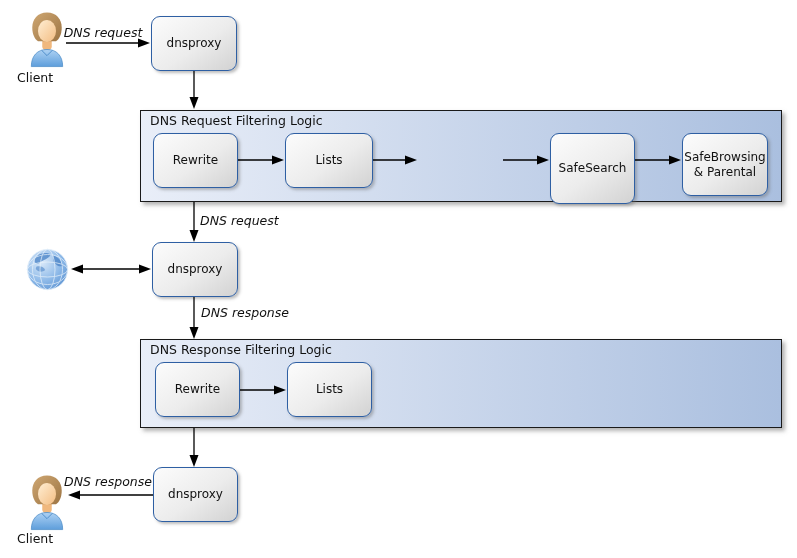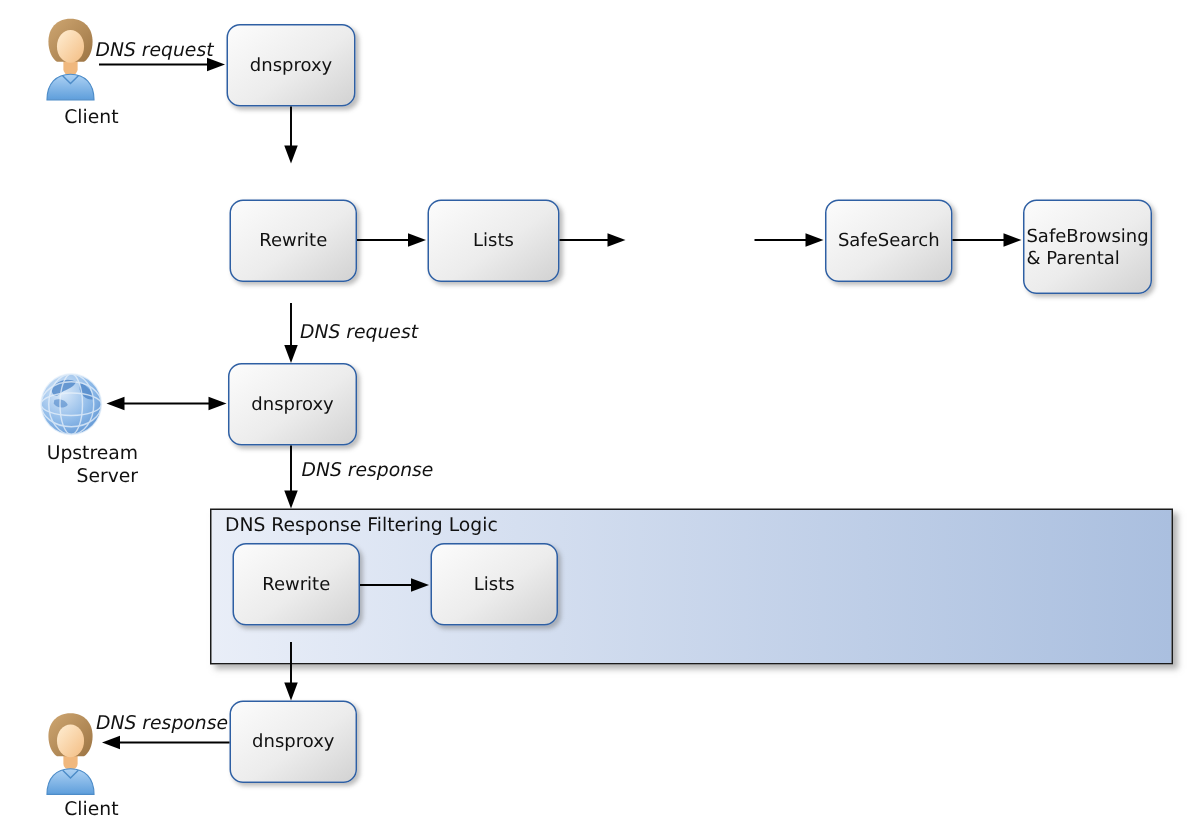--- a/index.html
+++ b/index.html
@@ -20,25 +20,25 @@
   .container-title{
     position:absolute;left:9px;top:2px;
     font-size:12.5px;white-space:nowrap;color:var(--text,#111);
   }
   .node{
     position:absolute;z-index:3;box-sizing:border-box;
     border:1.6px solid var(--node-border,#2e5fa3);border-radius:9px;
     background:linear-gradient(145deg,var(--node-fill-light,#fcfcfc) 0%,#ececec 55%,var(--node-fill-dark,#d2d2d2) 100%);
     box-shadow:2px 2px 3px rgba(110,110,110,.45);
     display:flex;align-items:center;justify-content:center;
-    font-size:12px;line-height:1.18;padding:2px;
+    text-align:center;font-size:12px;line-height:1.18;padding:2px;
   }
   .edge-label{position:absolute;z-index:4;font-size:12.5px;white-space:nowrap;font-style:italic;}
   .edge-label.center{text-align:center;white-space:normal;}
-  .actor-label{position:absolute;z-index:4;font-size:12.5px;text-align:right;}
+  .actor-label{position:absolute;z-index:4;font-size:12.5px;text-align:left;}
   .icon{position:absolute;z-index:4;}
   .multiline{line-height:15px;}
 </style>
 </head>
 <body>
 
 <div class="canvas">
 
   <svg width="0" height="0" style="position:absolute" aria-hidden="true">
     <defs>
@@ -107,49 +107,51 @@
       <path d="M3.5 58.5 C3.5 47 10 40.5 20 40.5 C30 40.5 36.5 47 36.5 58.5 Z" fill="url(#shirtG)" stroke="#4d8cc8" stroke-width="0.8"></path>
       <path d="M14.5 41.5 L20 47 L25.5 41.5" fill="none" stroke="#4d8cc8" stroke-width="1"></path>
     </svg>
   </div>
   <div class="actor-label" style="left:17px;top:70px;width:62px">Client</div>
 
   <div class="edge-label center" style="left:60px;top:25px;width:86px">DNS request</div>
 
   <div class="node" style="left:151px;top:16px;width:86px;height:55px">dnsproxy</div>
 
+  <div class="container-box" style="left:140px;top:110px;width:642px;height:92px">
+    <div class="container-title">DNS Request Filtering Logic</div>
+  </div>
   <div class="node" style="left:153px;top:133px;width:85px;height:55px">Rewrite</div>
   <div class="node" style="left:285px;top:133px;width:88px;height:55px">Lists</div>
-  <div class="node" style="left:550px;top:133px;width:85px;height:55px">SafeSearch</div>
+  <div class="node" style="left:550px;top:133px;width:85px;height:71px">SafeSearch</div>
   <div class="node" style="left:682px;top:133px;width:86px;height:63px">SafeBrowsing &amp; Parental</div>
 
   <div class="edge-label" style="left:200px;top:213px">DNS request</div>
 
   <div class="icon" style="left:25px;top:247px">
     <svg viewBox="0 0 48 48" width="45" height="45">
       <circle cx="24" cy="24" r="21.5" fill="url(#globeG)"></circle>
       <path d="M10 13 C14 6.5 22 5 27.5 8 C25.5 13 19 13.5 16 16.5 C13 19.5 10 17.5 10 13 Z" fill="#4d86c8" opacity="0.8"></path>
       <path d="M30 8.5 C35.5 10.5 39.5 15.5 40 20.5 C35 21.5 31 17.5 30 13.5 Z" fill="#4d86c8" opacity="0.8"></path>
       <path d="M12 21 C16 19.5 20.5 21.5 21.5 24.5 C18.5 27.5 13.5 26.5 11.5 23.5 Z" fill="#4d86c8" opacity="0.6"></path>
       <g stroke="#e9f2fb" stroke-width="1" fill="none" opacity="0.75">
         <circle cx="24" cy="24" r="21.5"></circle>
         <ellipse cx="24" cy="24" rx="21.5" ry="8"></ellipse>
         <ellipse cx="24" cy="24" rx="21.5" ry="16"></ellipse>
         <ellipse cx="24" cy="24" rx="8" ry="21.5"></ellipse>
         <ellipse cx="24" cy="24" rx="16" ry="21.5"></ellipse>
       </g>
     </svg>
   </div>
-  <div class="actor-label multiline" style="left:4px;top:294px;width:88px">Upstream Server</div>
 
   <div class="node" style="left:152px;top:242px;width:86px;height:55px">dnsproxy</div>
 
   <div class="edge-label" style="left:201px;top:305px">DNS response</div>
 
-  <div class="container-box" style="left:140px;top:339px;width:642px;height:104px">
+  <div class="container-box" style="left:140px;top:339px;width:642px;height:89px">
     <div class="container-title">DNS Response Filtering Logic</div>
   </div>
   <div class="node" style="left:155px;top:362px;width:85px;height:55px">Rewrite</div>
   <div class="node" style="left:287px;top:362px;width:85px;height:55px">Lists</div>
 
   <div class="node" style="left:153px;top:467px;width:85px;height:55px">dnsproxy</div>
   <div class="edge-label center" style="left:63px;top:474px;width:90px">DNS response</div>
 
   <div class="icon" style="left:28px;top:474px">
     <svg viewBox="0 0 40 60" width="38" height="57">

